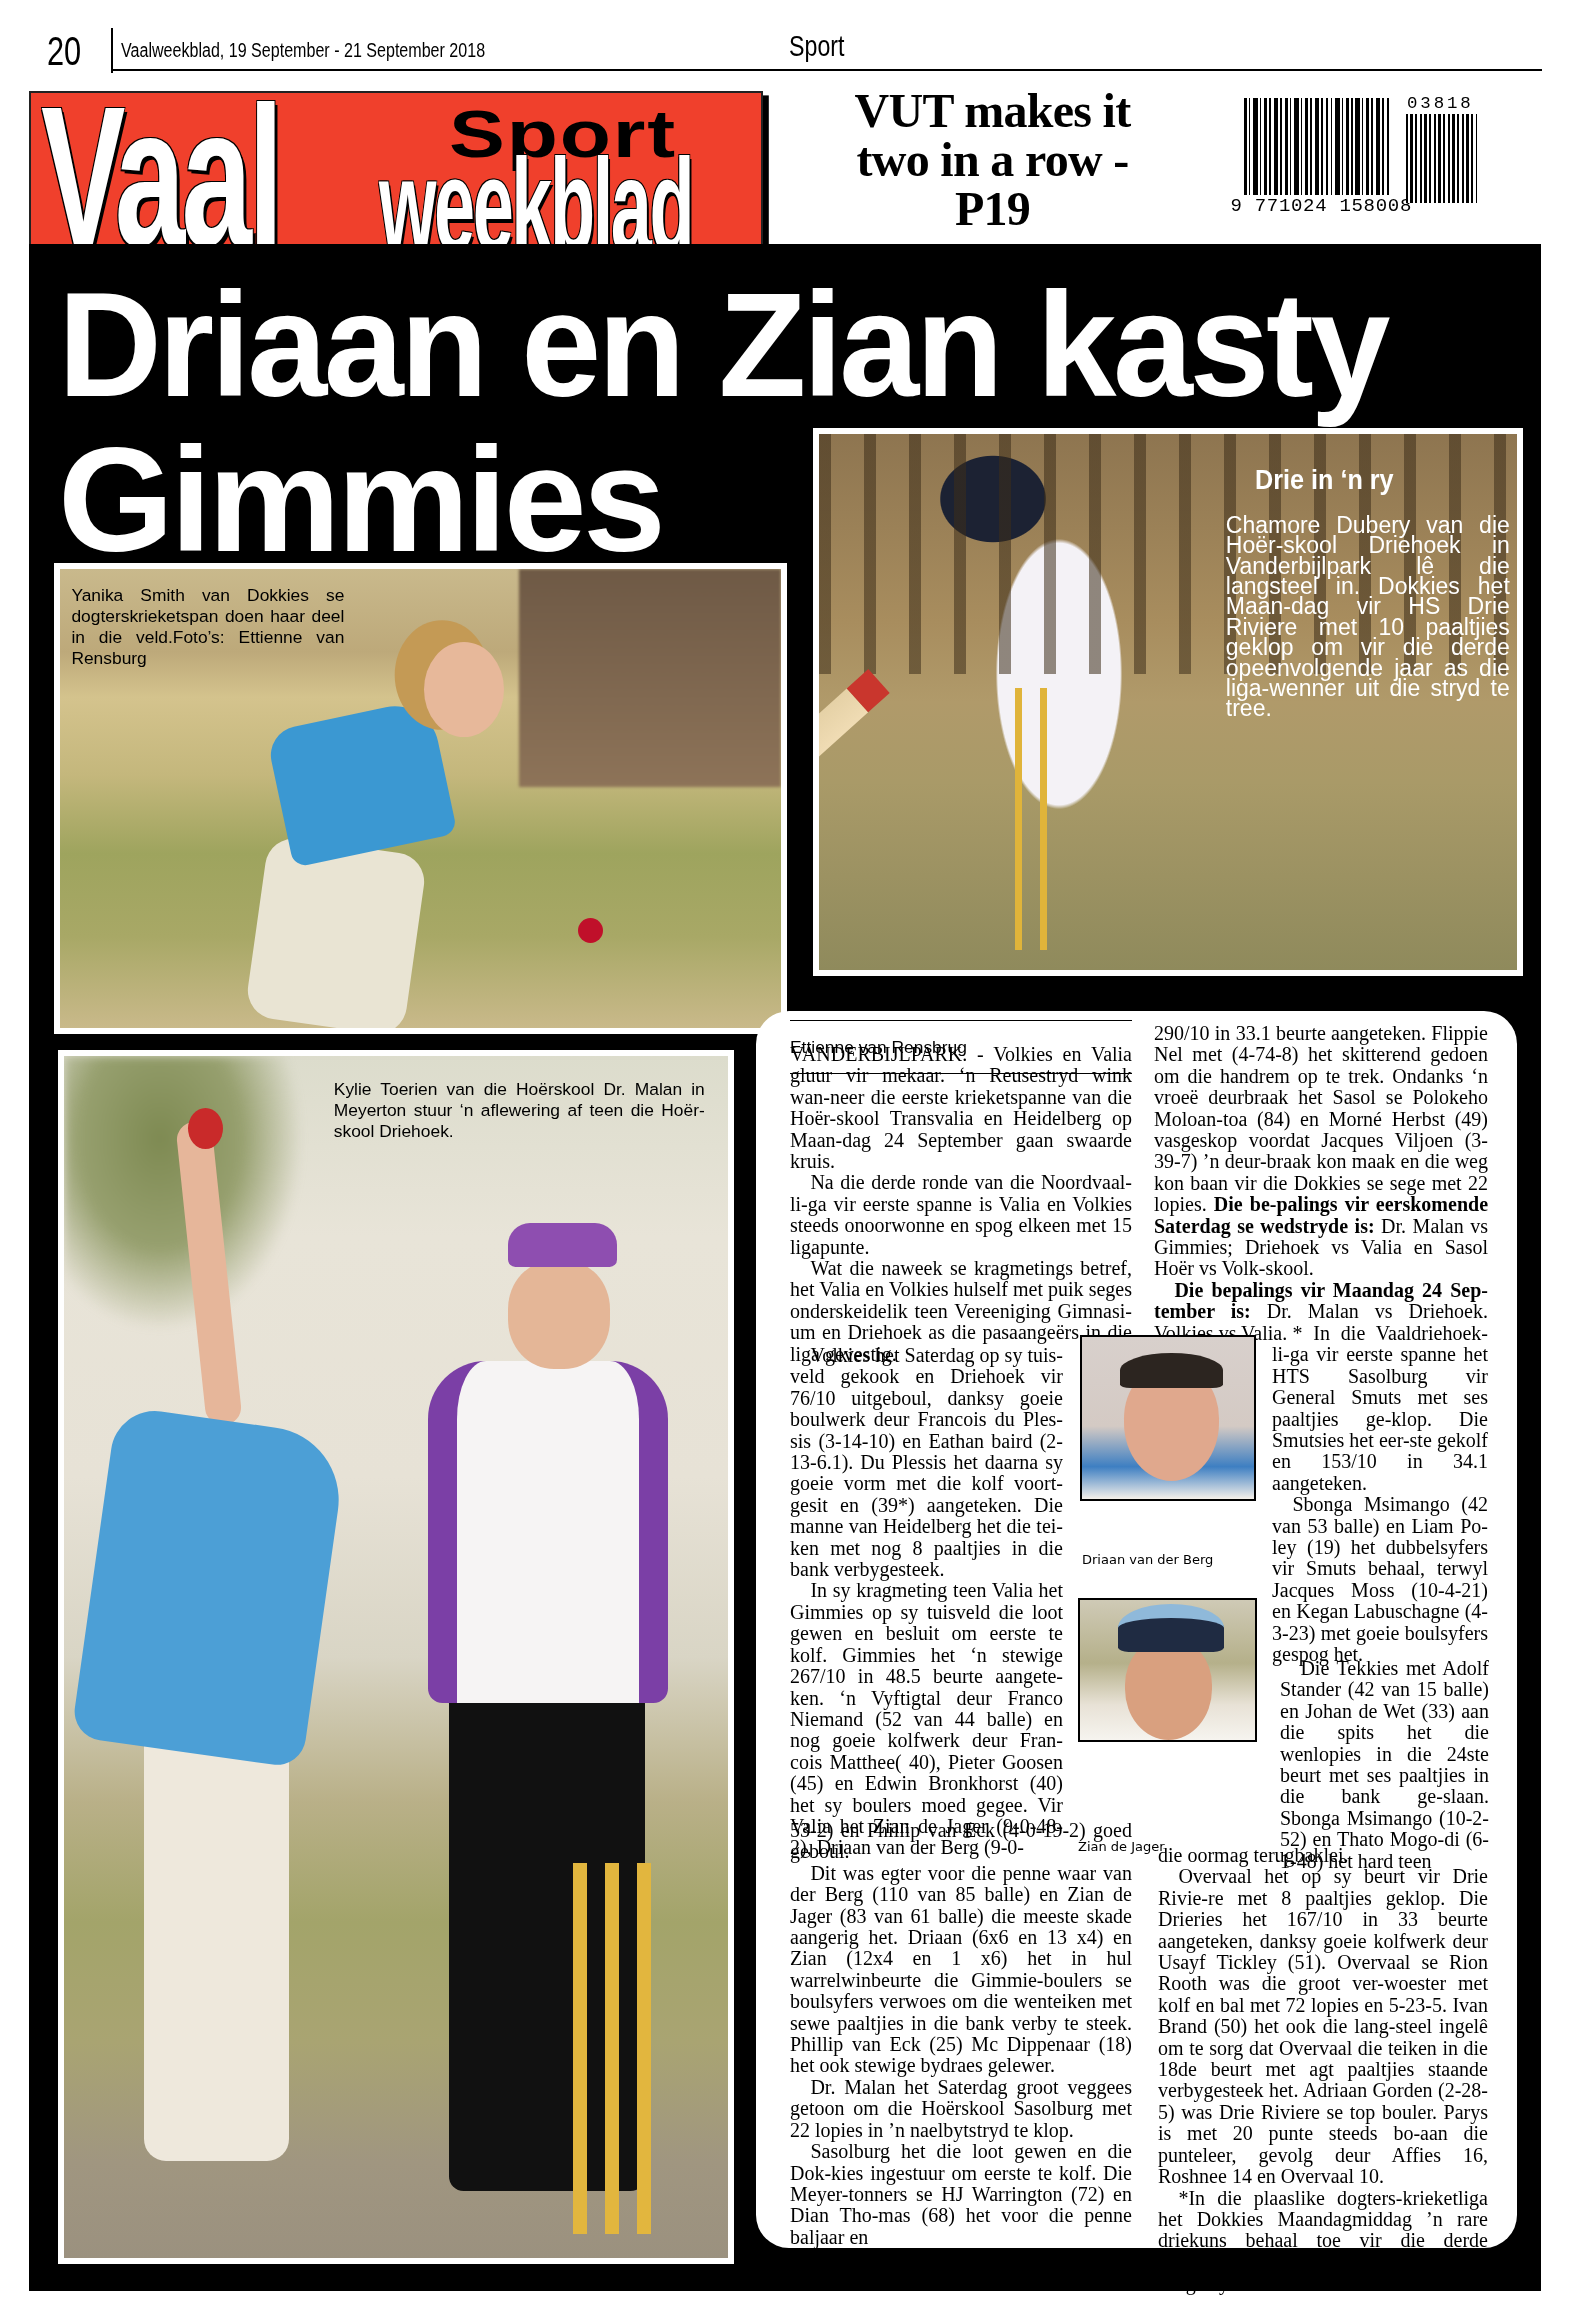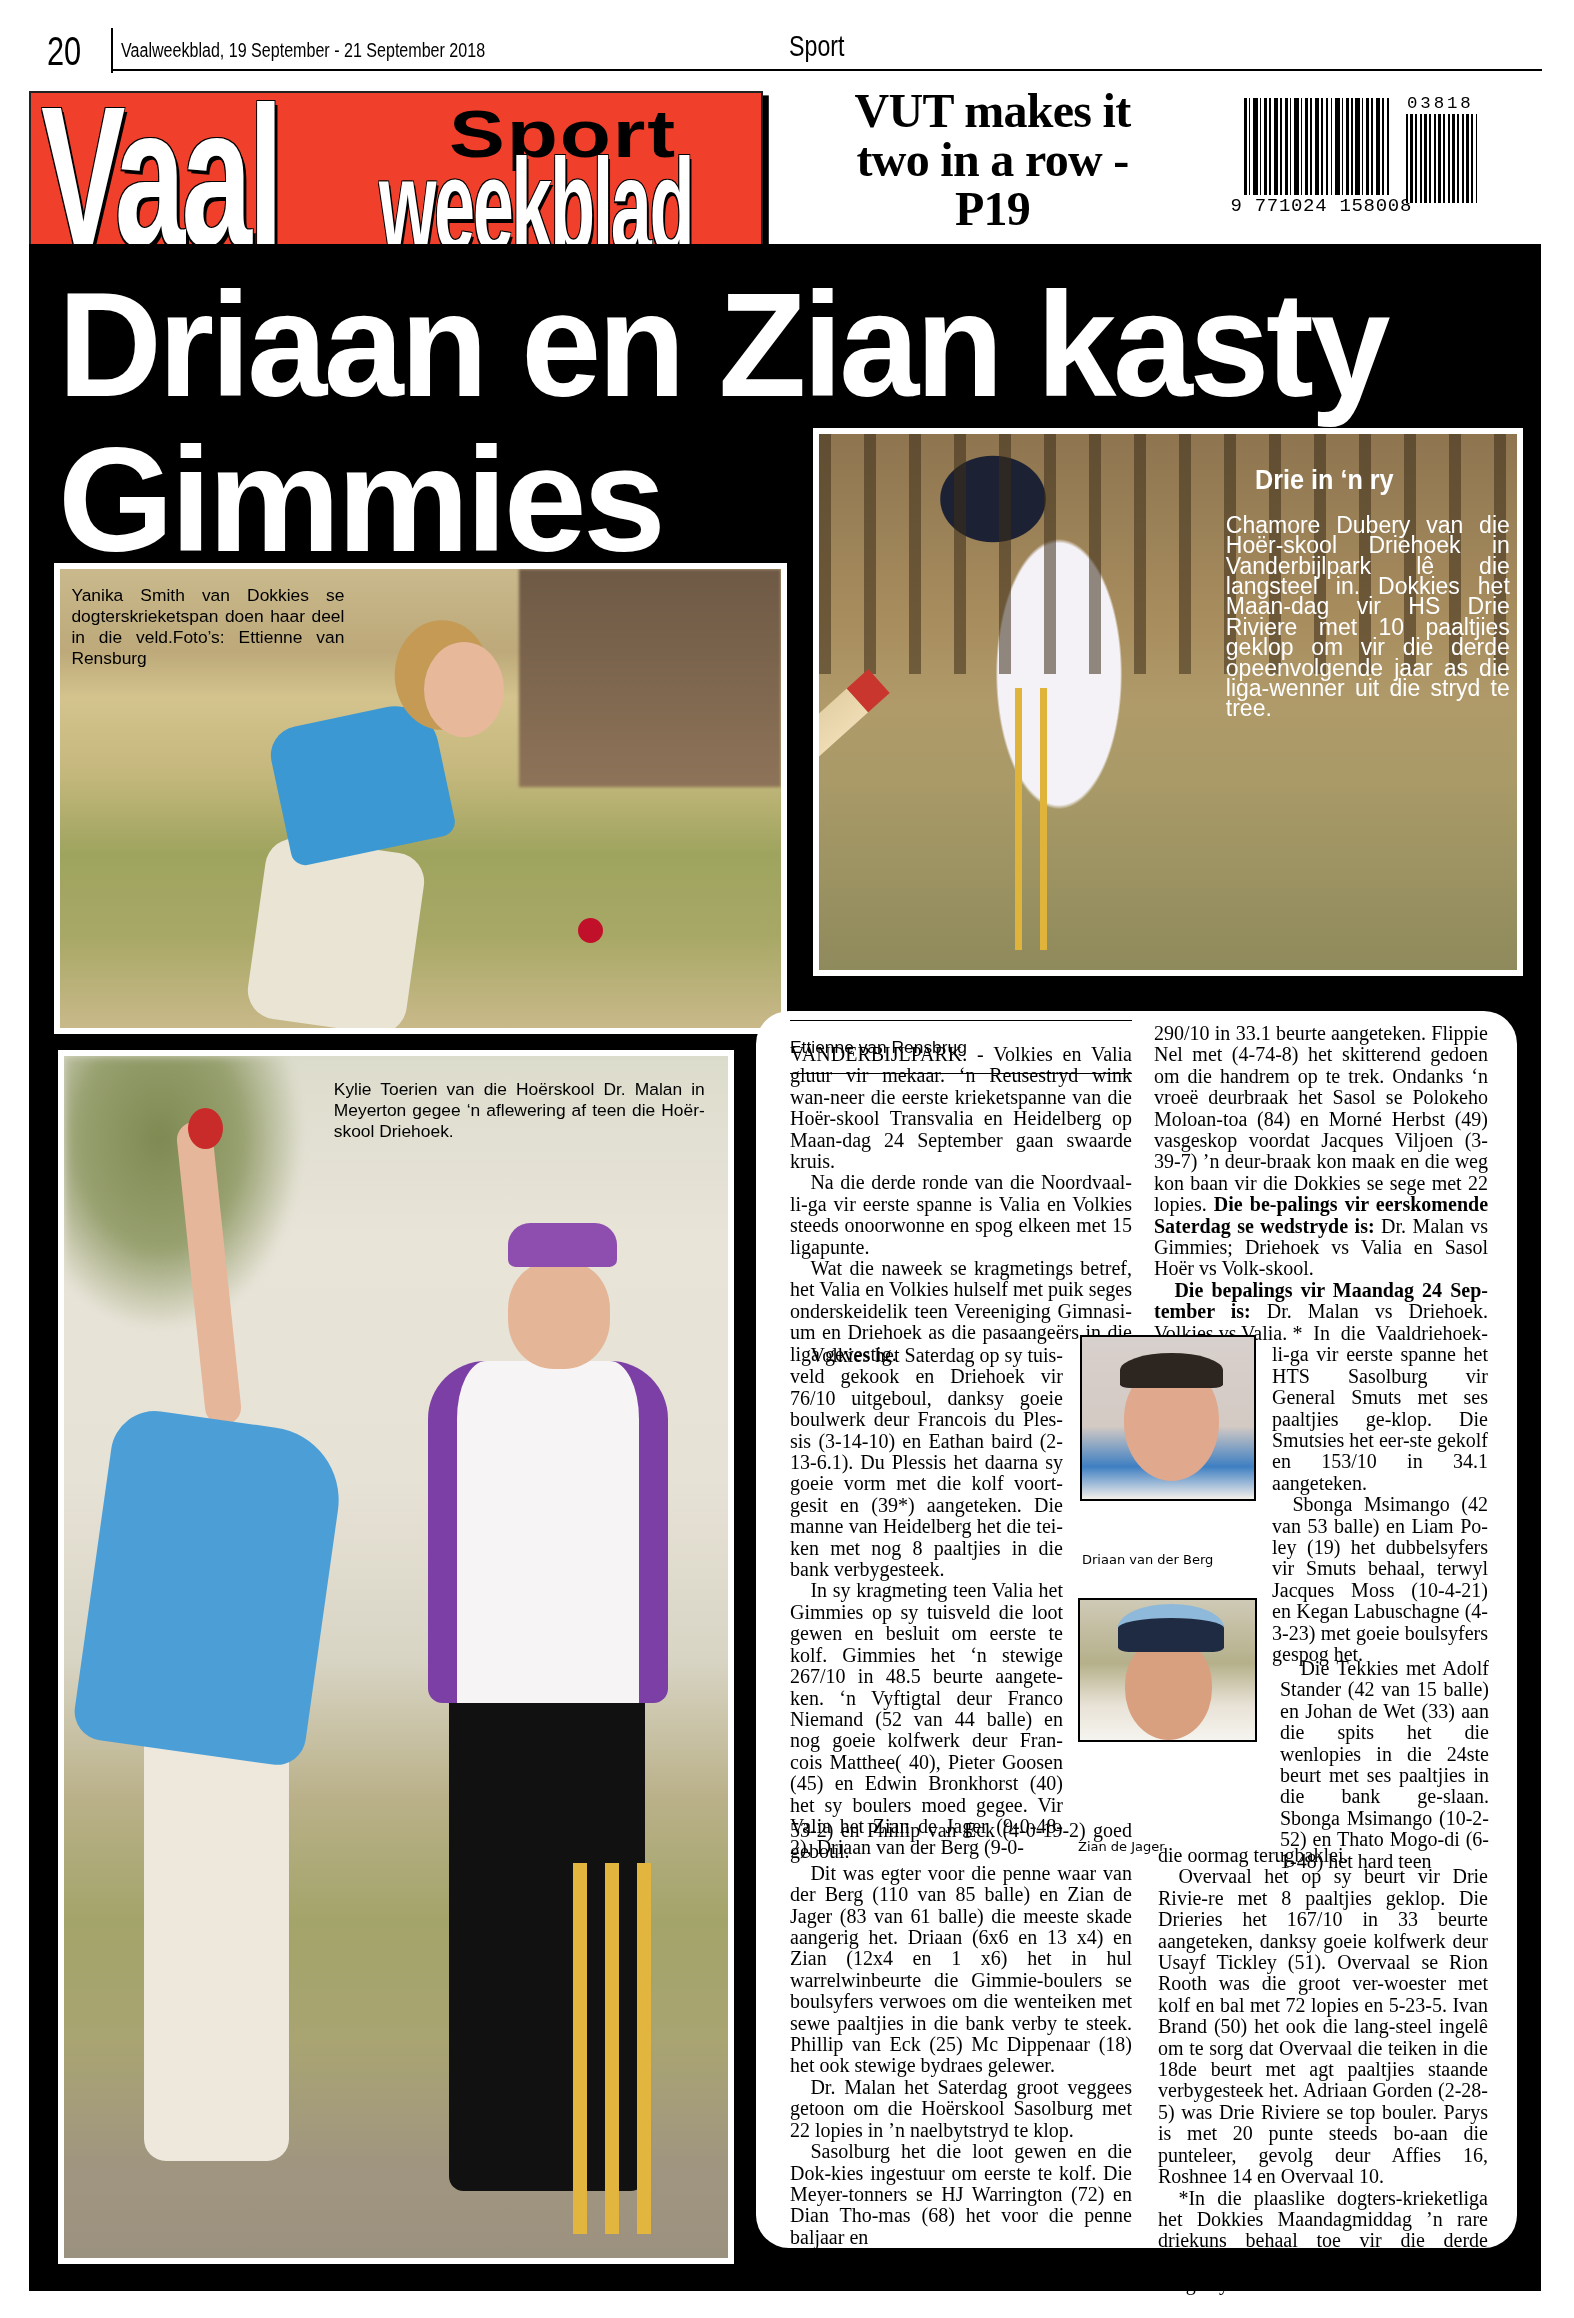--- a/index.html
+++ b/index.html
@@ -160,21 +160,21 @@
     <div class="bowler-tree"></div>
     <div class="bowler-arm"></div>
     <div class="bowler-ball"></div>
     <div class="bowler-pants"></div>
     <div class="bowler-shirt"></div>
     <div class="umpire-pants"></div>
     <div class="umpire-shirt"></div>
     <div class="umpire-head"></div>
     <div class="umpire-visor"></div>
     <div class="stumps" style="left:509px; top:807px; width:80px; height:371px; background: repeating-linear-gradient(90deg, #e2b63e 0 14.5px, transparent 14.5px 32px);"></div>
-    <div class="bowler-caption">Kylie Toerien van die Hoërskool Dr. Malan in Meyerton gegee ‘n aflewering af teen die Hoër-skool Driehoek.</div>
+    <div class="bowler-caption">Kylie Toerien van die Hoërskool Dr. Malan in Meyerton stuur ‘n aflewering af teen die Hoër-skool Driehoek.</div>
   </div>
 </div>
 
 <div class="article"></div>
 <div class="byline">Ettienne van Rensbrug</div>
 
 <div class="col col1a">
   <p class="noindent">VANDERBIJLPARK. - Volkies en Valia gluur vir mekaar. ‘n Reusestryd wink wan-neer die eerste krieketspanne van die Hoër-skool Transvalia en Heidelberg op Maan-dag 24 September gaan swaarde kruis.</p>
   <p>Na die derde ronde van die Noordvaal-li-ga vir eerste spanne is Valia en Volkies steeds onoorwonne en spog elkeen met 15 ligapunte.</p>
   <p>Wat die naweek se kragmetings betref, het Valia en Volkies hulself met puik seges onderskeidelik teen Vereeniging Gimnasi-um en Driehoek as die pasaangeërs in die liga gevestig.</p>

